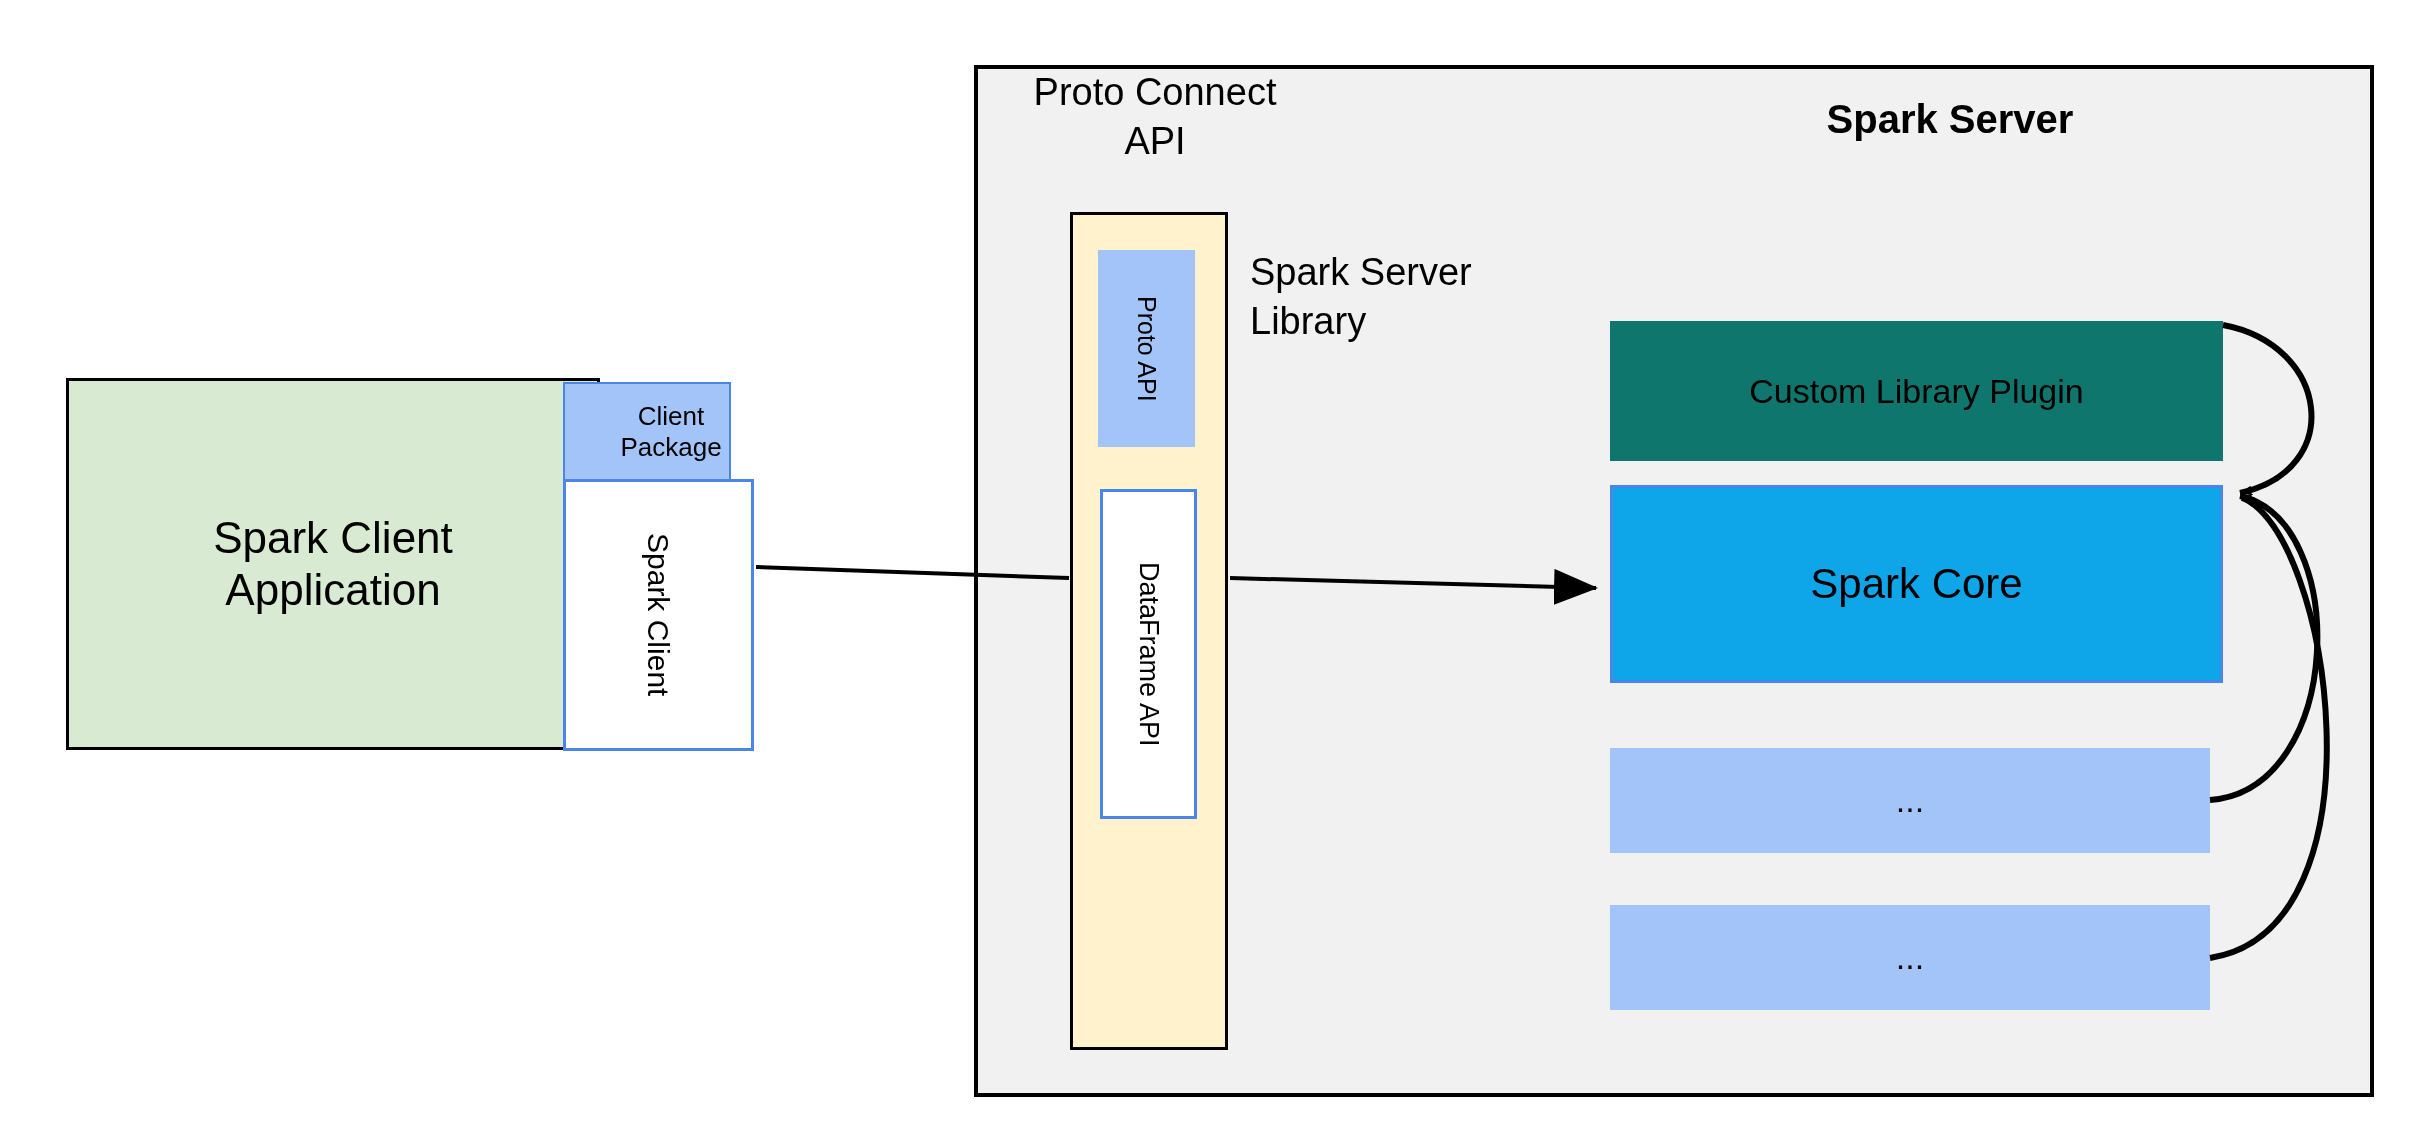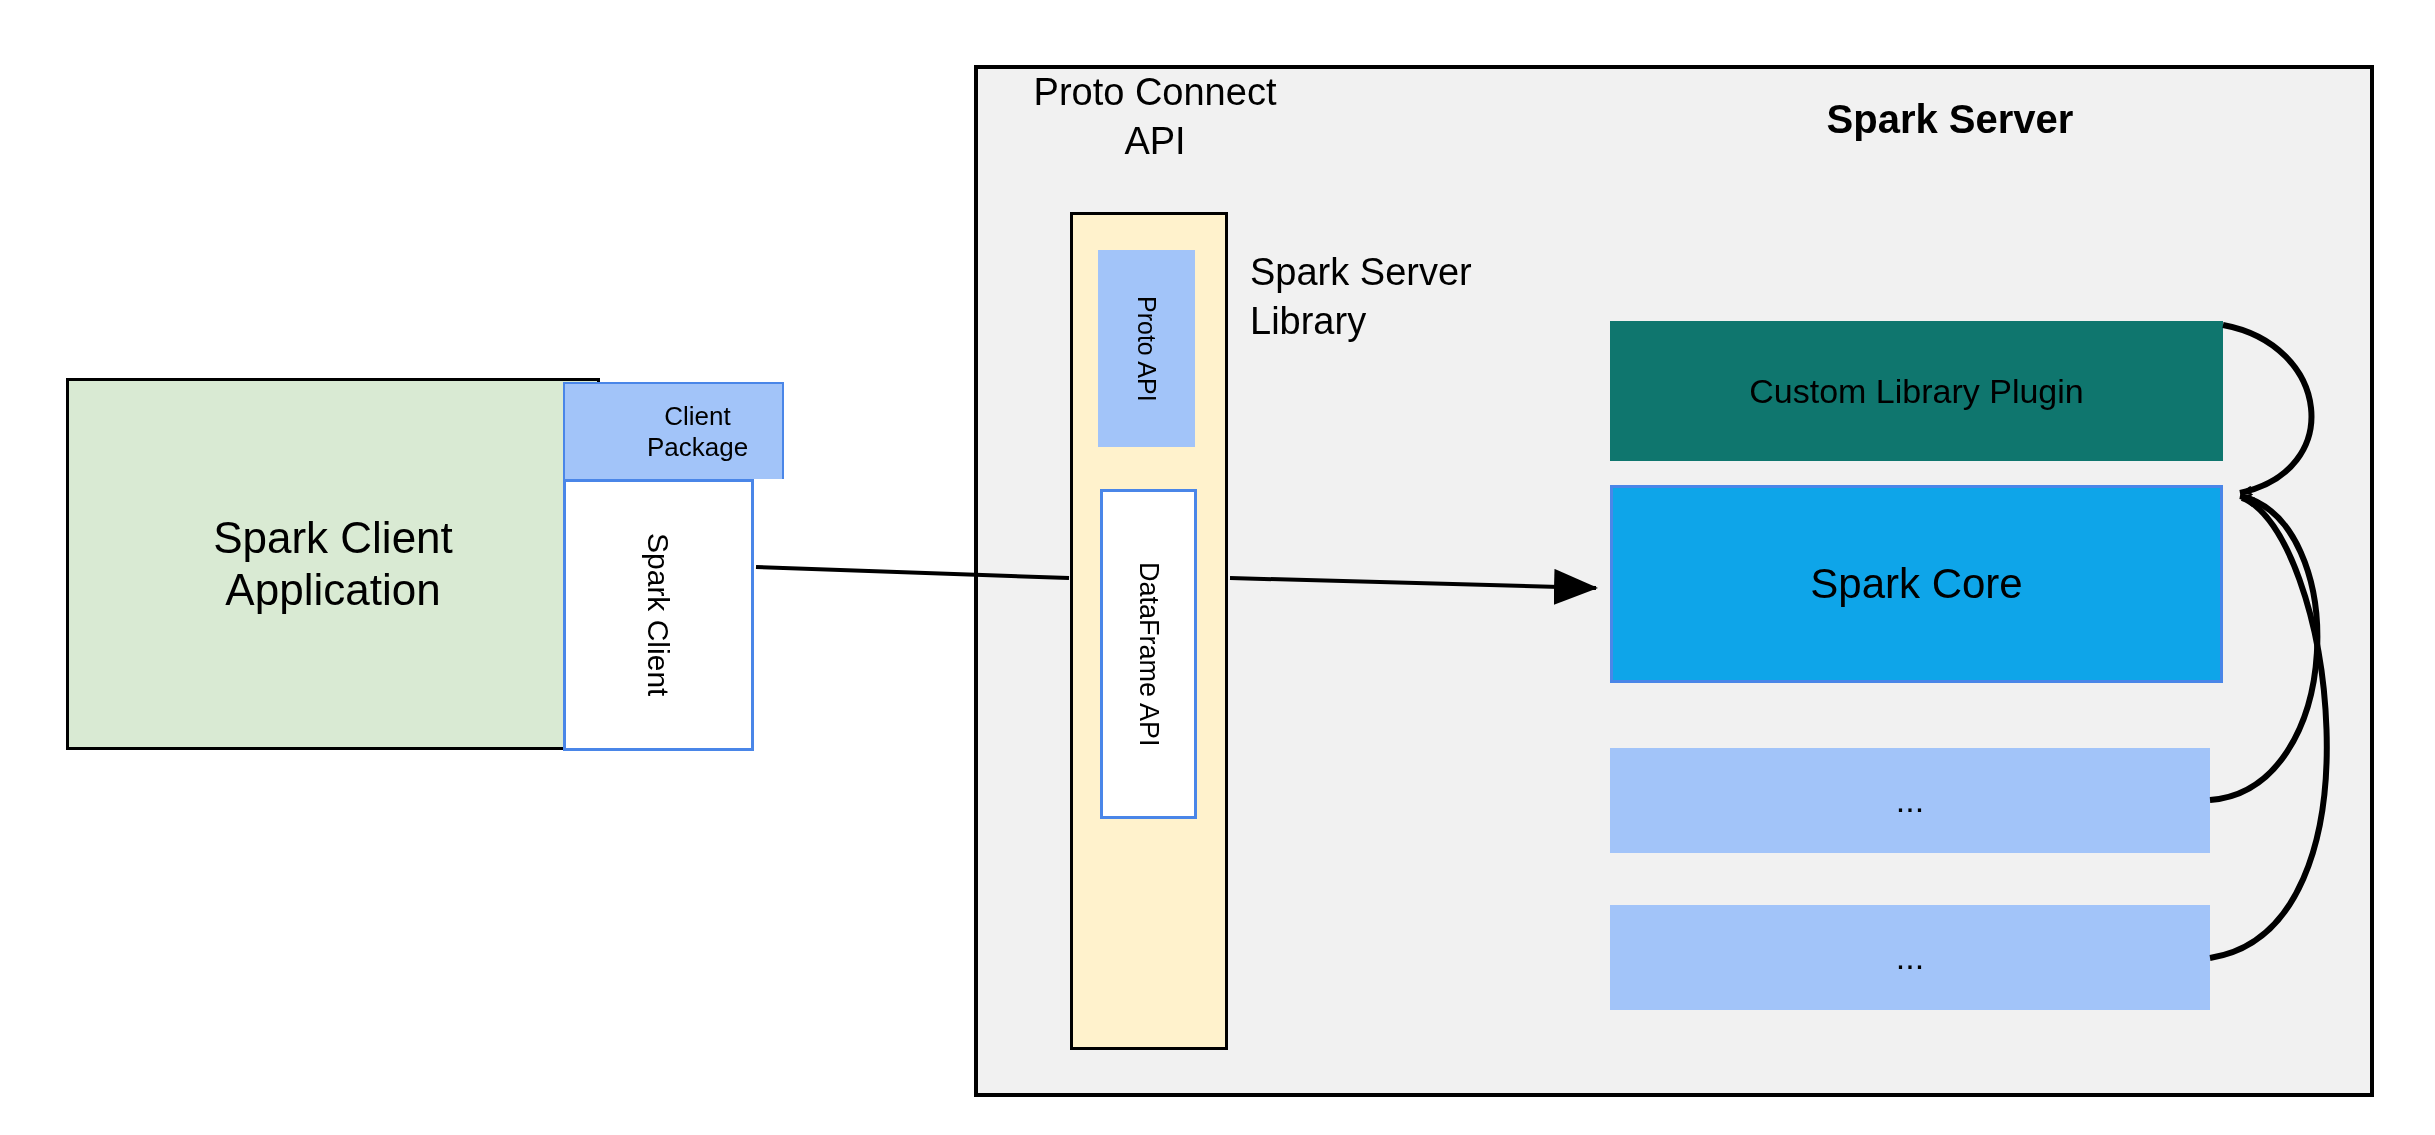--- a/index.html
+++ b/index.html
@@ -40,21 +40,21 @@
   #spark-client-application {
     left: 66px; top: 378px;
     width: 534px; height: 372px;
     background: #d9ead3;
     border: 3px solid #000000;
     font-size: 44px;
     z-index: 2;
   }
   #client-package {
     left: 563px; top: 382px;
-    width: 221px; height: 97px;
+    width: 168px; height: 97px;
     background: #a2c4f9;
     border: 2px solid #4a86e8;
     border-bottom: none;
     font-size: 26px;
     z-index: 3;
     padding-left: 48px;
   }
   #spark-client {
     left: 563px; top: 479px;
     width: 191px; height: 272px;

